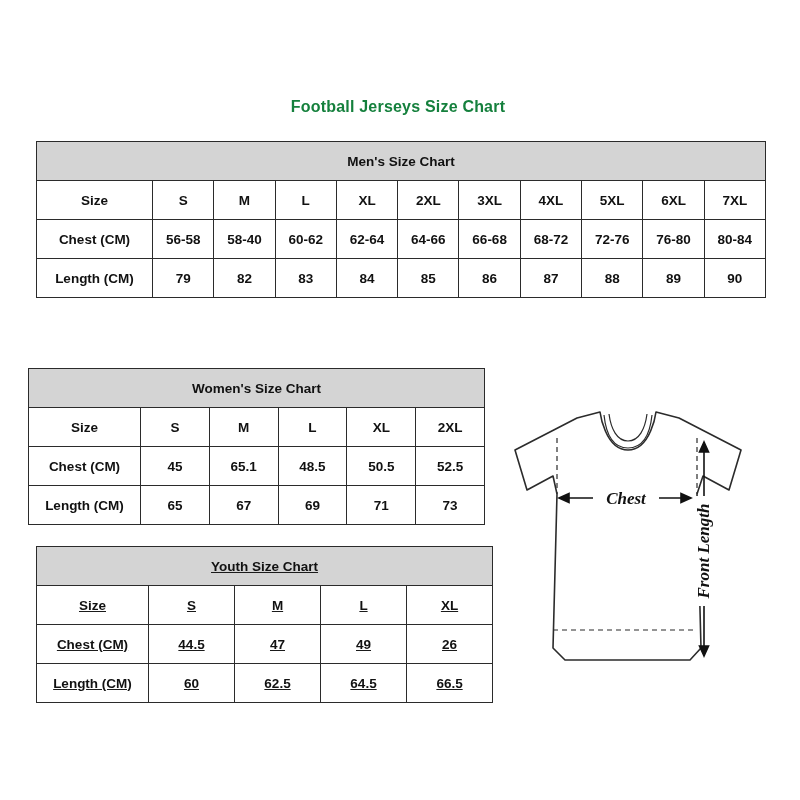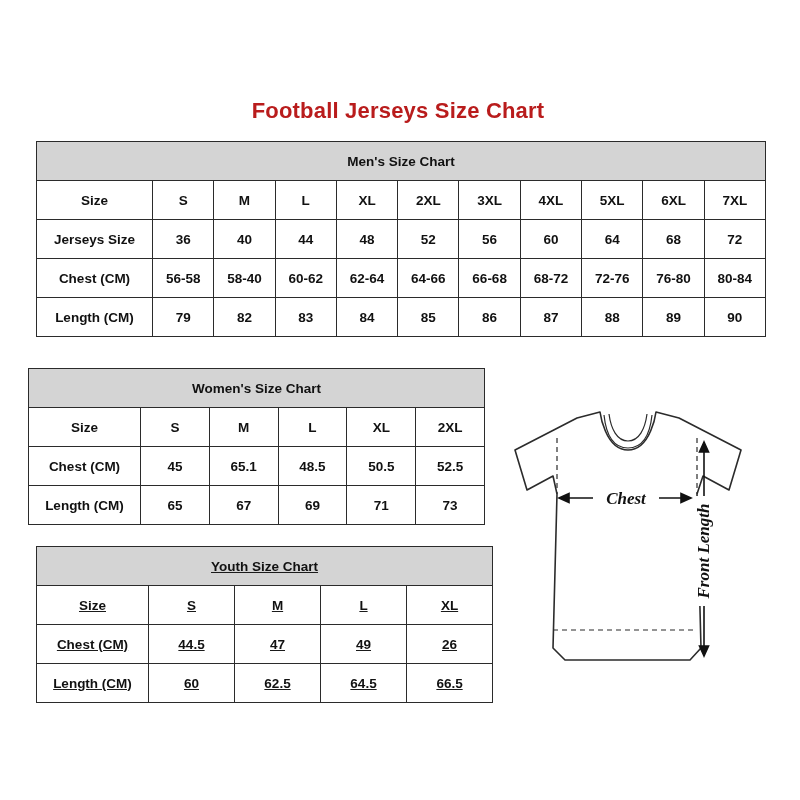--- a/index.html
+++ b/index.html
@@ -18,24 +18,24 @@
   .page {
     position: absolute;
     inset: 0;
   }
   .title {
     position: absolute;
     top: 98px;
     left: 0;
     width: 796px;
     text-align: center;
-    font-size: 22px;
+    font-size: 16px;
     font-weight: bold;
     letter-spacing: 0.2px;
-    color: #b91c1c;
+    color: #15803d;
   }
 
   table.size-table {
     border-collapse: collapse;
     table-layout: fixed;
     background: #fff;
   }
   table.size-table td,
   table.size-table th {
     border: 1px solid #2b2b2b;
@@ -140,33 +140,20 @@
           <td>L</td>
           <td>XL</td>
           <td>2XL</td>
           <td>3XL</td>
           <td>4XL</td>
           <td>5XL</td>
           <td>6XL</td>
           <td>7XL</td>
         </tr>
         <tr>
-          <td class="label-cell">Jerseys Size</td>
-          <td>36</td>
-          <td>40</td>
-          <td>44</td>
-          <td>48</td>
-          <td>52</td>
-          <td>56</td>
-          <td>60</td>
-          <td>64</td>
-          <td>68</td>
-          <td>72</td>
-        </tr>
-        <tr>
           <td class="label-cell">Chest (CM)</td>
           <td>56-58</td>
           <td>58-40</td>
           <td>60-62</td>
           <td>62-64</td>
           <td>64-66</td>
           <td>66-68</td>
           <td>68-72</td>
           <td>72-76</td>
           <td>76-80</td>

